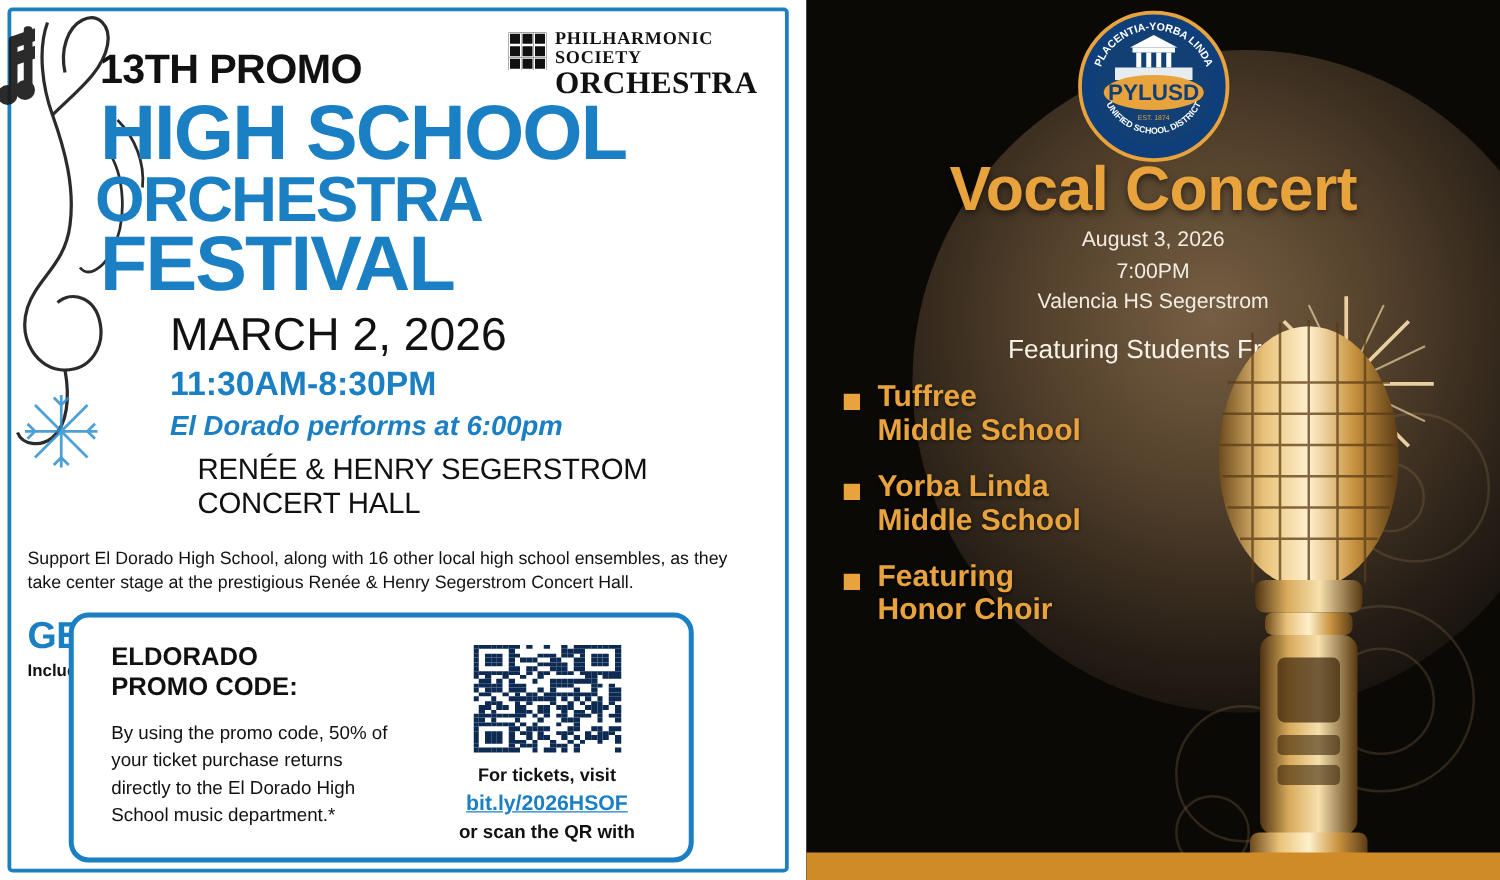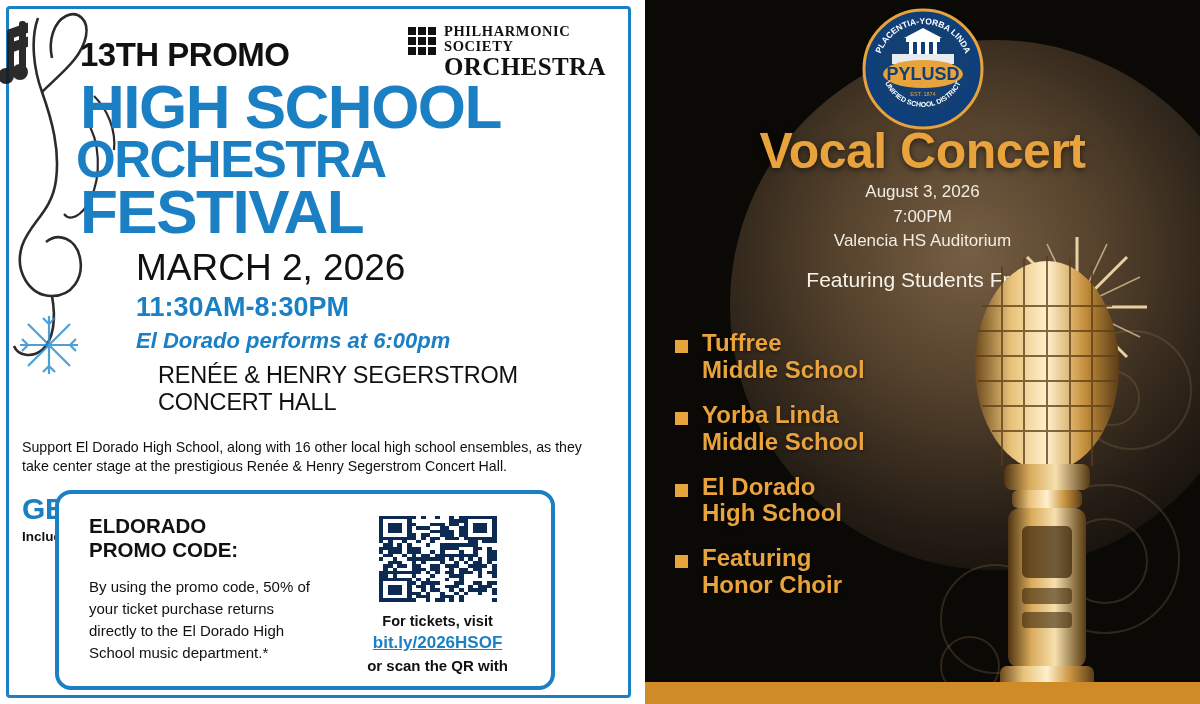--- a/index.html
+++ b/index.html
@@ -247,21 +247,20 @@
     top: 268px; left: 0; width: 555px;
     text-align: center;
     color: #f7f2e8;
     font-size: 21px;
     font-weight: 400;
   }
   .school-list {
     position: absolute;
     left: 30px; top: 305px;
     width: 320px;
-    margin-top: 25px;
   }
   .school {
     display: flex;
     align-items: flex-start;
     gap: 14px;
     margin-bottom: 18px;
   }
   .bullet {
     width: 13px; height: 13px;
     background: #e8a33d;
@@ -1039,21 +1038,21 @@
         <textPath href="#arcBot" startOffset="50%" text-anchor="middle">UNIFIED SCHOOL DISTRICT</textPath>
       </text>
       <text x="61" y="88" text-anchor="middle" font-family="Liberation Sans, sans-serif" font-size="5.5" fill="#e8a33d">EST. 1874</text>
     </svg>
 
     <div class="vc-title">Vocal Concert</div>
 
     <div class="vc-meta">
       <div>August 3, 2026</div>
       <div>7:00PM</div>
-      <div>Valencia HS Auditorium</div>
+      <div>Valencia HS Segerstrom</div>
     </div>
 
     <div class="vc-feat">Featuring Students From</div>
 
     <div class="school-list" id="school-list">
         <div class="school">
           <span class="bullet"></span>
           <div class="school-name">
             <div>Tuffree</div>
             <div>Middle School</div>
@@ -1062,27 +1061,20 @@
         <div class="school">
           <span class="bullet"></span>
           <div class="school-name">
             <div>Yorba Linda</div>
             <div>Middle School</div>
           </div>
         </div>
         <div class="school">
           <span class="bullet"></span>
           <div class="school-name">
-            <div>El Dorado</div>
-            <div>High School</div>
-          </div>
-        </div>
-        <div class="school">
-          <span class="bullet"></span>
-          <div class="school-name">
             <div>Featuring</div>
             <div>Honor Choir</div>
           </div>
         </div>
       </div>
 
     <svg class="star" viewBox="0 0 150 150">
       <g stroke="#f3d9a8" stroke-width="3" opacity="0.95">
         <path d="M75 5 V145 M5 75 H145 M25 25 L125 125 M125 25 L25 125"></path>
         <path d="M45 12 L105 138 M105 12 L45 138 M12 45 L138 105 M12 105 L138 45" stroke-width="1.6" opacity="0.7"></path>

